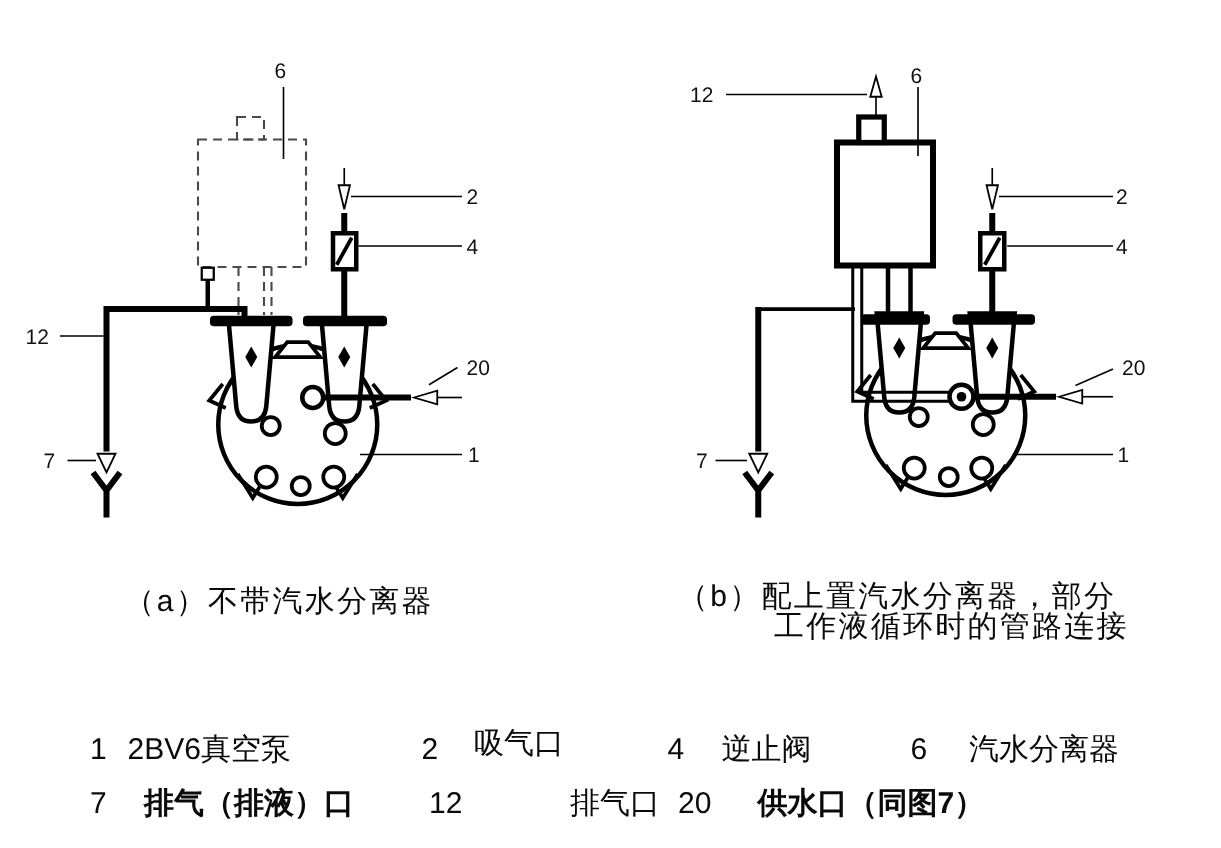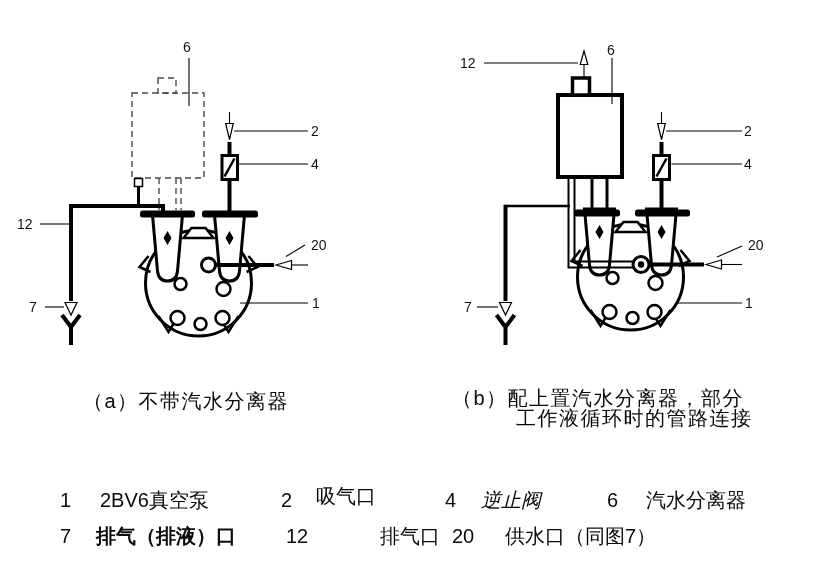--- a/index.html
+++ b/index.html
@@ -162,29 +162,29 @@
   <span class="lbl" style="left:464px;top:300px;">7</span>
   <span class="lbl" style="left:748px;top:238px;">20</span>
   <span class="lbl" style="left:745px;top:296px;">1</span>
 
   <span class="caption" style="left:83px;top:389px;">（a）不带汽水分离器</span>
   <span class="caption" style="left:452px;top:371px;margin-top:15px;">（b）配上置汽水分离器，部分</span>
   <span class="caption" style="left:516px;top:406px;">工作液循环时的管路连接</span>
 
   <div>
     <span class="legend-text" style="left:60px;top:489px;">1</span>
-    <span class="legend-text" style="left:100px;top:489px;">2BV6真空泵</span>
+    <span class="legend-text" style="left:85px;top:489px;">2BV6真空泵</span>
     <span class="legend-text" style="left:281px;top:489px;">2</span>
     <span class="legend-text" style="left:316px;top:485px;">吸气口</span>
     <span class="legend-text" style="left:445px;top:489px;">4</span>
-    <span class="legend-text" style="left:481px;top:489px;font-style:italic;">逆止阀</span>
+    <span class="legend-text" style="left:481px;top:489px;">逆止阀</span>
     <span class="legend-text" style="left:607px;top:489px;">6</span>
     <span class="legend-text" style="left:646px;top:489px;text-align:center;">汽水分离器</span>
 
     <span class="legend-text" style="left:60px;top:525px;">7</span>
     <span class="legend-text" style="left:96px;top:525px;font-weight:bold;">排气（排液）口</span>
     <span class="legend-text" style="left:286px;top:525px;">12</span>
     <span class="legend-text" style="left:339px;top:525px;margin-left:41px;">排气口</span>
     <span class="legend-text" style="left:452px;top:525px;">20</span>
-    <span class="legend-text" style="left:505px;top:525px;">供水口（同图7）</span>
+    <span class="legend-text" style="left:505px;top:525px;font-weight:bold;">供水口（同图7）</span>
   </div>
 
 </div>
 
 </body></html>

